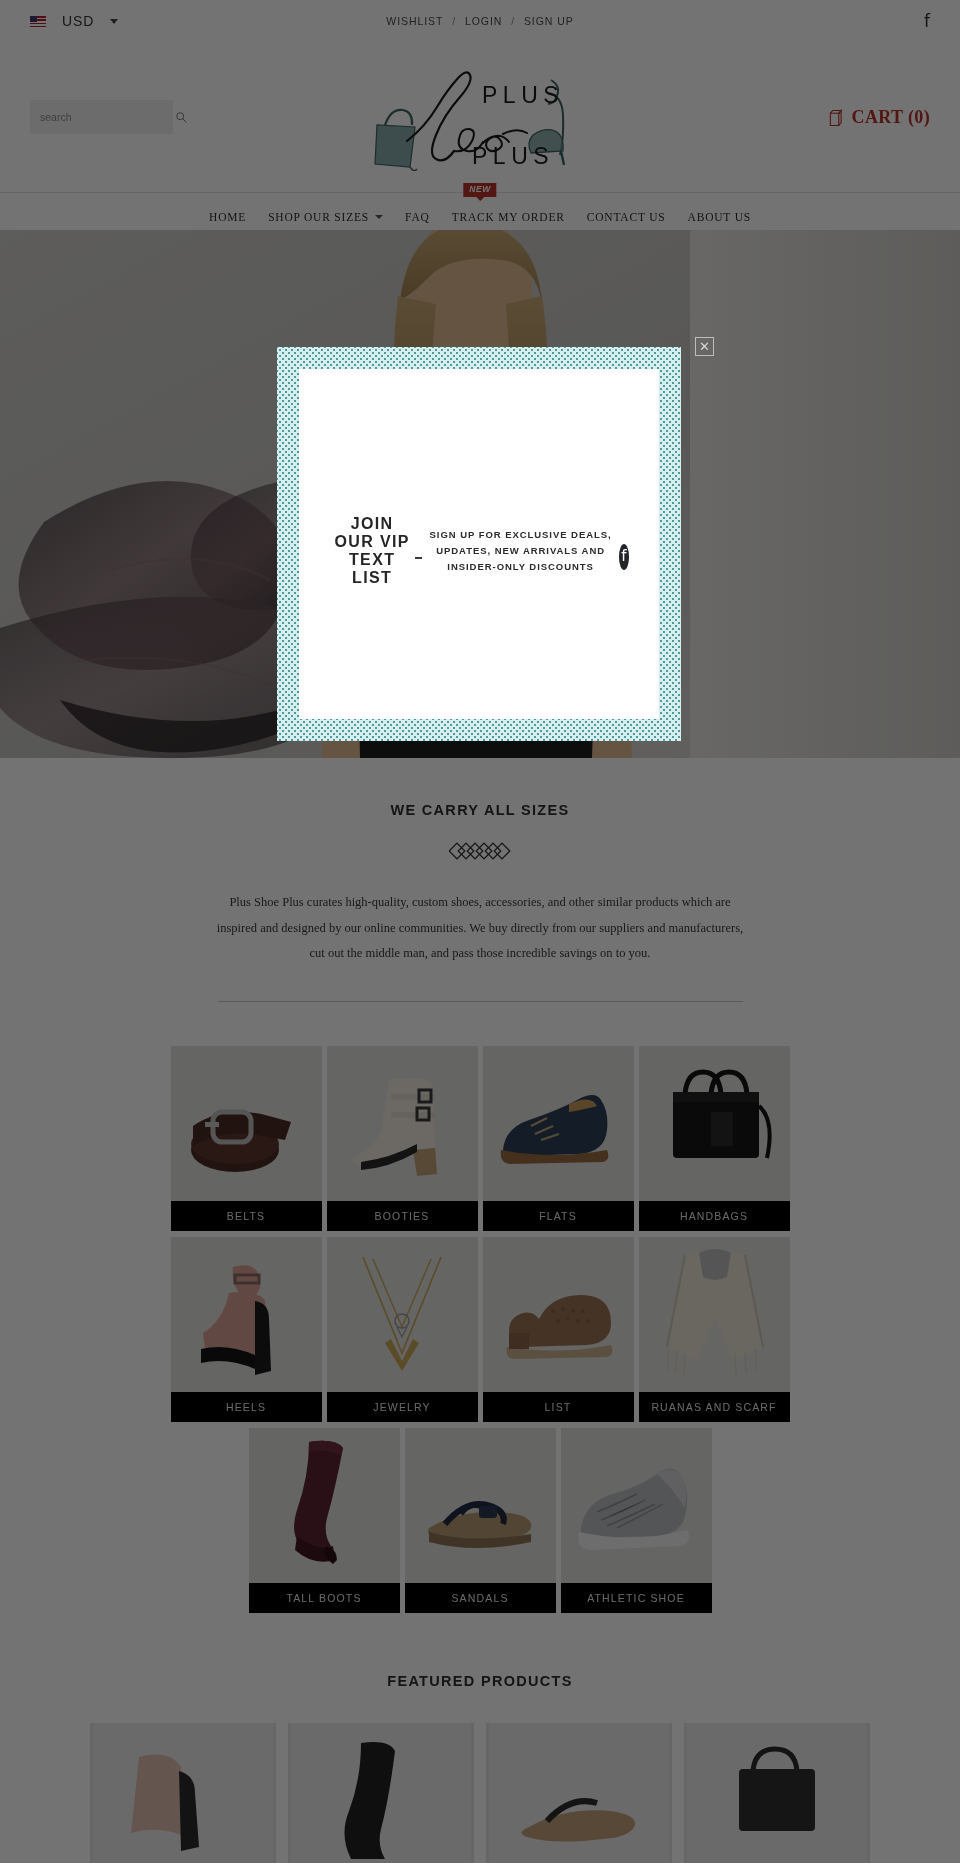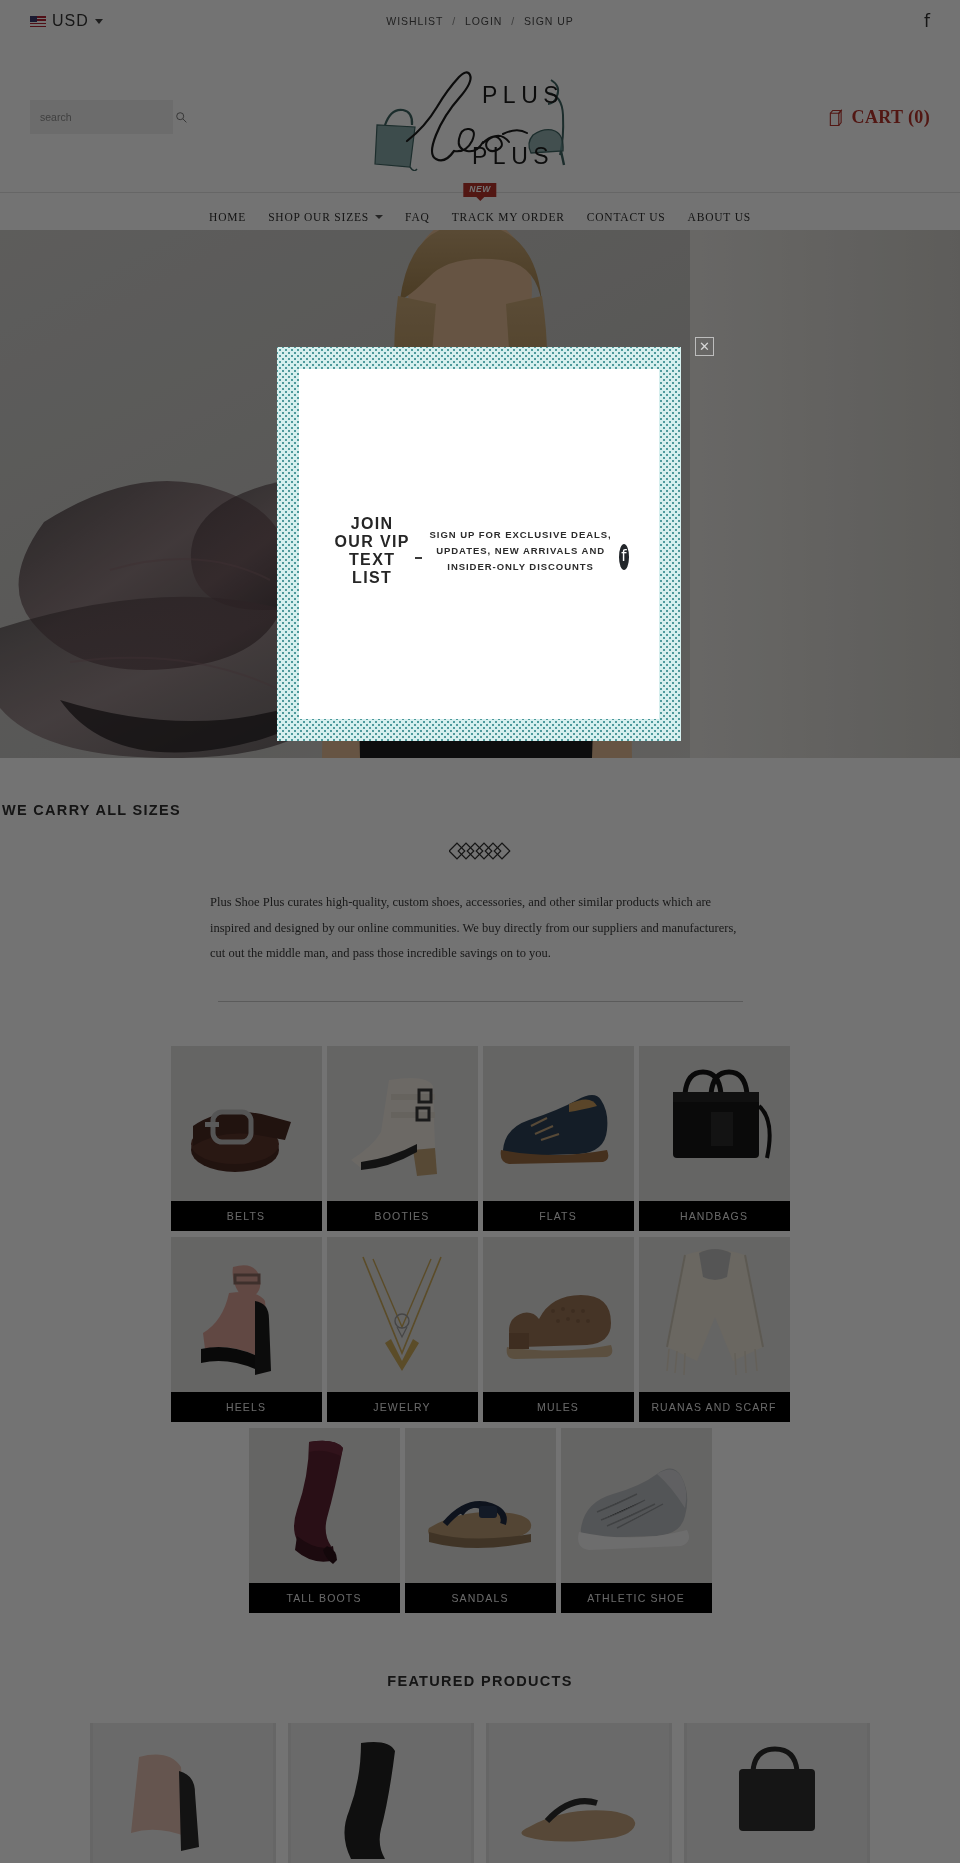--- a/index.html
+++ b/index.html
@@ -17,22 +17,22 @@
   .topbar {
     height: 42px;
     display: flex;
     align-items: center;
     padding: 0 30px;
     position: relative;
   }
   .currency {
     display: flex;
     align-items: center;
-    gap: 6px;
-    font-size: 16px;
+    gap: 16px;
+    font-size: 14px;
     letter-spacing: .06em;
     color: #333;
   }
   .flag {
     width: 16px; height: 11px;
     background: linear-gradient(#b22234 0 15%, #fff 15% 30%, #b22234 30% 45%,
                                 #fff 45% 60%, #b22234 60% 75%, #fff 75% 90%, #b22234 90% 100%);
     position: relative; display: inline-block; border: 0;
   }
   .flag::before {
@@ -170,21 +170,21 @@
     height: 528px;
     position: relative;
     overflow: hidden;
     background: #c9c8c6;
   }
   .hero-bg { position: absolute; inset: 0; }
 
   
   .intro {
     padding: 44px 2px 0;
-    text-align: left;
+    text-align: center;
   }
   .sec-title {
     font-size: 14.5px;
     font-weight: bold;
     letter-spacing: .09em;
     color: #2f2f2f;
   }
   .diamonds { margin: 22px auto 26px; display: block; }
   .intro p {
     font-family: "Liberation Serif", serif;
@@ -581,21 +581,21 @@
                 <circle cx="80" cy="72" r="2"></circle>
                 <circle cx="90" cy="74" r="2"></circle>
               <circle cx="75" cy="84" r="2"></circle>
                 <circle cx="85" cy="82" r="2"></circle>
                 <circle cx="95" cy="84" r="2"></circle>
               <circle cx="100" cy="74" r="2"></circle>
                 <circle cx="105" cy="84" r="2"></circle>
             </g>
           </svg>
         </div>
-        <div class="label">MULES</div>
+        <div class="label">LIST</div>
       </a>
       <a class="cat" href="#">
         <div class="thumb">
           <svg viewBox="0 0 151 155" width="151" height="155">
             <rect width="151" height="155" fill="#e0dfdd"></rect>
             <path d="M46 18 q30 -10 60 0 l18 92 l-30 14 l-18 -44 l-18 44 l-30 -14 z" fill="#eae4d7"></path>
             <path d="M60 16 q16 -8 32 0 l-4 24 q-12 6 -24 0 z" fill="#bdbdbd"></path>
             <path d="M46 18 l-18 92" fill="none" stroke="#cdc6b6" stroke-width="2"></path>
             <path d="M106 18 l18 92" fill="none" stroke="#cdc6b6" stroke-width="2"></path>
             <g stroke="#ddd6c6" stroke-width="1.6">

